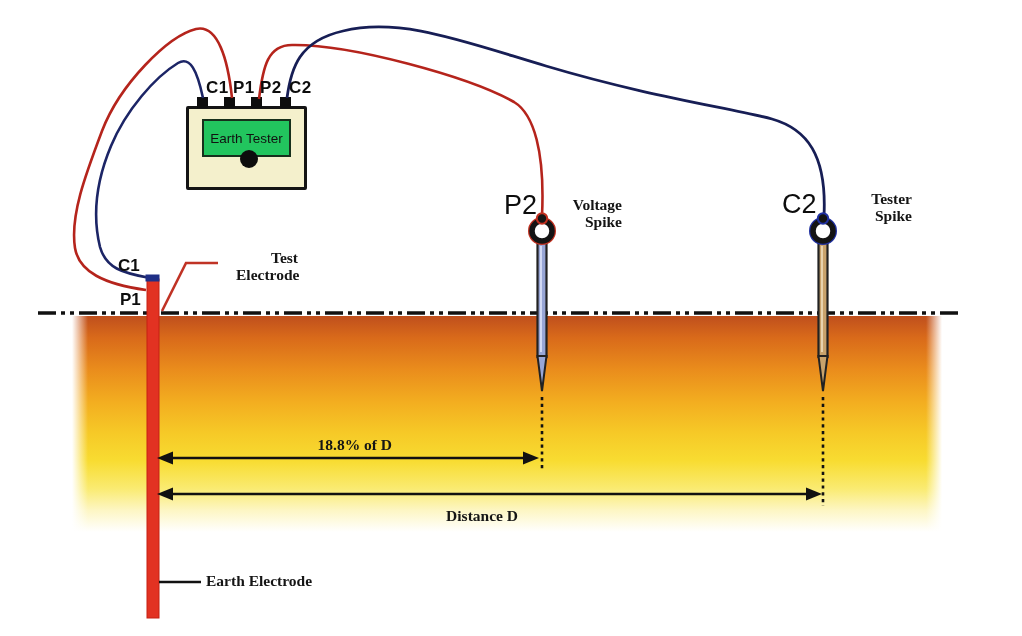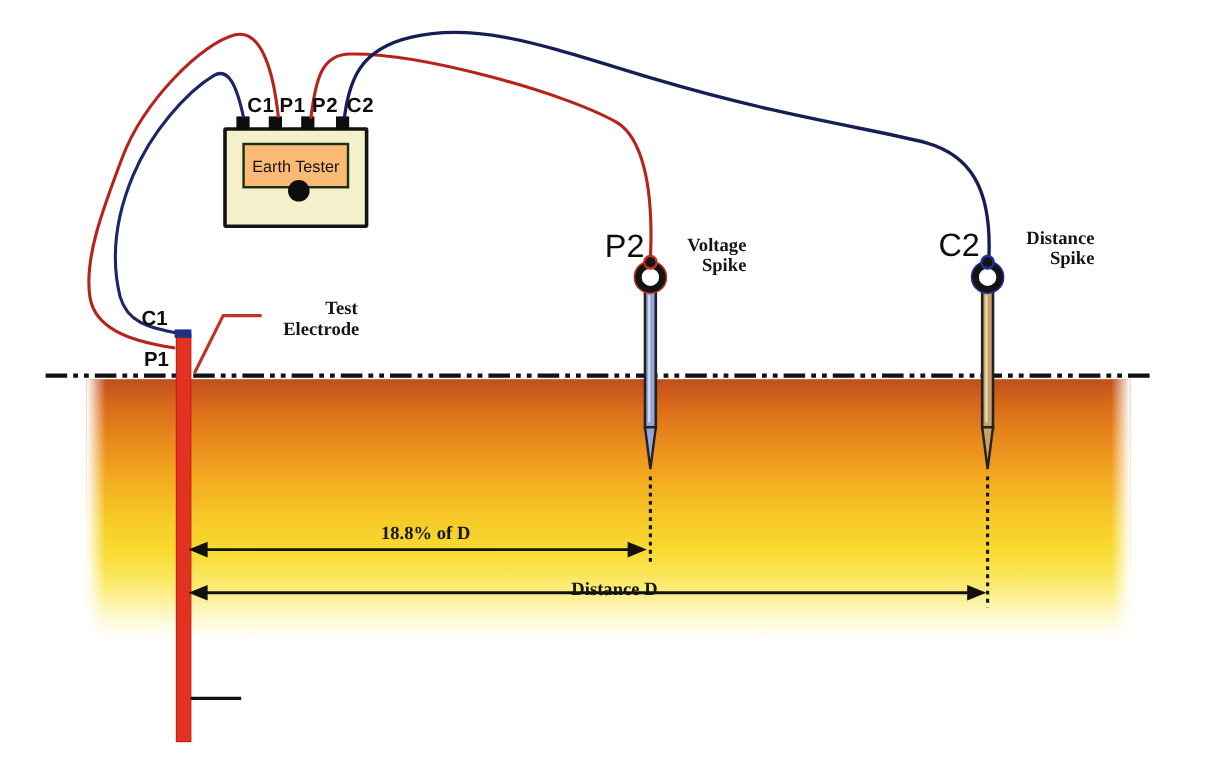--- a/index.html
+++ b/index.html
@@ -18,21 +18,21 @@
   .ground-fade{top:316px;width:16px;height:216px;}
   #ground-fade-left{left:72px;background:linear-gradient(to right,#ffffff,rgba(255,255,255,0));}
   #ground-fade-right{left:926px;background:linear-gradient(to left,#ffffff,rgba(255,255,255,0));}
   
   #device{
     left:186px;top:106px;width:121px;height:84px;
     background:#f4f0cc;border:3px solid #141414;border-radius:2px;box-sizing:border-box;
   }
   #device-display{
     position:absolute;left:13px;top:10px;width:89px;height:38px;
-    background:#fdba74;border:2px solid #17301c;box-sizing:border-box;
+    background:#22c55e;border:2px solid #17301c;box-sizing:border-box;
     display:flex;align-items:center;justify-content:center;
     font-size:13.5px;color:#111;white-space:nowrap;
   }
   #device-knob{
     position:absolute;left:51px;top:41px;width:18px;height:18px;
     background:#0d0d0d;border-radius:50%;
   }
   .terminal{top:97px;width:11px;height:11px;background:#0d0d0d;}
   #terminal-1{left:197px;} #terminal-2{left:224px;} #terminal-3{left:251px;} #terminal-4{left:280px;}
   
@@ -46,21 +46,21 @@
   #p1-elec-label{left:120px;top:290px;}
   .serif-label{
     font-family:"Liberation Serif",serif;font-weight:700;color:#151515;
     font-size:15.5px;line-height:1.12;text-align:right;
   }
   #voltage-caption{left:560px;top:196px;width:62px;}
   #current-caption{left:848px;top:190px;width:64px;}
   #test-electrode-caption{left:236px;top:249px;width:62px;}
   #earth-electrode-caption{left:206px;top:572px;width:160px;text-align:left;white-space:nowrap;}
   #dim-partial-label{left:298px;top:436px;width:94px;white-space:nowrap;}
-  #dim-full-label{left:436px;top:483px;width:82px;white-space:nowrap;margin-left:30px;}
+  #dim-full-label{left:436px;top:507px;width:82px;white-space:nowrap;}
   #drawing{left:0;top:0;z-index:3;pointer-events:none;}
   .txt{z-index:4;}
   #device{z-index:2;} .terminal{z-index:2;}
   #ground,.ground-fade{z-index:1;}
 </style>
 </head>
 <body>
 
 <div id="stage">
 
@@ -132,20 +132,21 @@
   <span id="term-label-2" class="abs txt term-label">P1</span>
   <span id="term-label-3" class="abs txt term-label">P2</span>
   <span id="term-label-4" class="abs txt term-label">C2</span>
 
   <span id="c1-elec-label" class="abs txt elec-label">C1</span>
   <span id="p1-elec-label" class="abs txt elec-label">P1</span>
 
   <span id="p2-label" class="abs txt spike-label">P2</span>
   <span id="c2-label" class="abs txt spike-label">C2</span>
   <div id="voltage-caption" class="abs txt serif-label">Voltage Spike</div>
-  <div id="current-caption" class="abs txt serif-label">Distance Spike</div>
+  <div id="current-caption" class="abs txt serif-label">Tester Spike</div>
 
   <div id="test-electrode-caption" class="abs txt serif-label">Test Electrode</div>
+  <div id="earth-electrode-caption" class="abs txt serif-label">Earth Electrode</div>
 
   <div id="dim-partial-label" class="abs txt serif-label">18.8% of D</div>
   <div id="dim-full-label" class="abs txt serif-label">Distance D</div>
 
 </div>
 
 </body></html>

